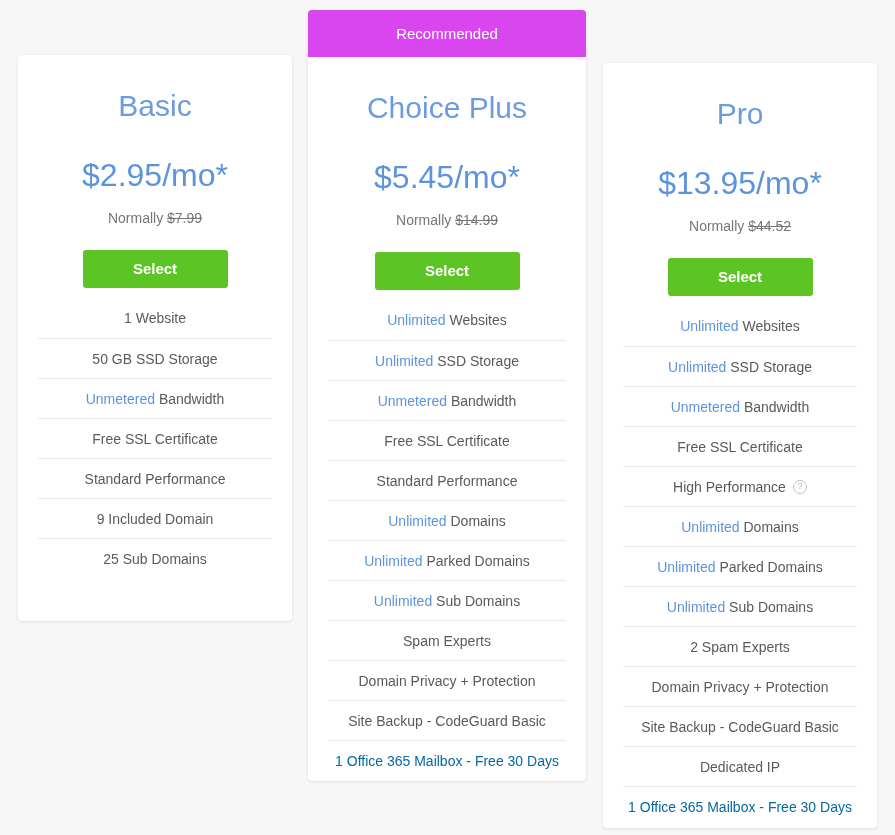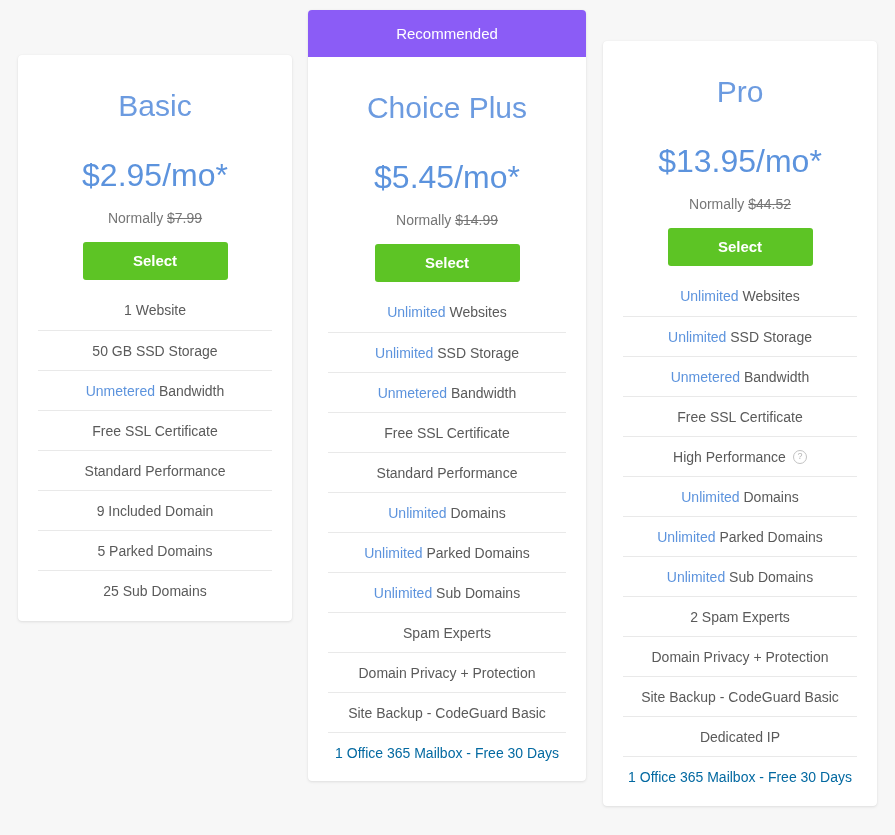--- a/index.html
+++ b/index.html
@@ -24,26 +24,26 @@
     border-radius: 4px;
     box-shadow: 0 1px 3px rgba(0,0,0,0.10), 0 0 1px rgba(0,0,0,0.06);
     display: flex;
     flex-direction: column;
     overflow: hidden;
   }
 
   
   .card-basic  { left: 18px;  top: 55px;  width: 274px; height: 566px; }
   .card-choice { left: 308px; top: 10px;  width: 278px; height: 771px; }
-  .card-pro    { left: 603px; top: 41px;  width: 274px; height: 765px; }
+  .card-pro    { left: 603px; top: 63px;  width: 274px; height: 765px; }
 
   
   .recommended-banner {
     height: 47px;
-    background: #8b5cf6;
+    background: #d946ef;
     color: #ffffff;
     font-size: 15px;
     display: flex;
     align-items: center;
     justify-content: center;
     flex: 0 0 auto;
   }
 
   
   .card-header {
@@ -65,21 +65,21 @@
     font-size: 32px;
     font-weight: 400;
     color: #5c93dd;
     line-height: 1.1;
     margin-bottom: 17px;
   }
 
   .plan-normally {
     font-size: 14px;
     color: #767676;
-    margin-bottom: 16px;
+    margin-bottom: 24px;
   }
   .plan-normally .old-price { text-decoration: line-through; }
 
   .select-button {
     display: block;
     width: 145px;
     height: 38px;
     margin: 0 auto 6px auto;
     background: #5dc425;
     border: none;
@@ -159,23 +159,20 @@
         <li class="feature-item">
           <span>Free SSL Certificate</span>
         </li>
         <li class="feature-item">
           <span>Standard Performance</span>
         </li>
         <li class="feature-item">
           <span>9 Included Domain</span>
         </li>
         <li class="feature-item">
-          <span>5 Parked Domains</span>
-        </li>
-        <li class="feature-item">
           <span>25 Sub Domains</span>
         </li>
       </ul>
   </div>
 
   <div class="plan-card card-choice">
     <div class="recommended-banner">Recommended</div>
     <div class="card-header">
       <div class="plan-name">Choice Plus</div>
       <div class="plan-price">$5.45/mo*</div>

